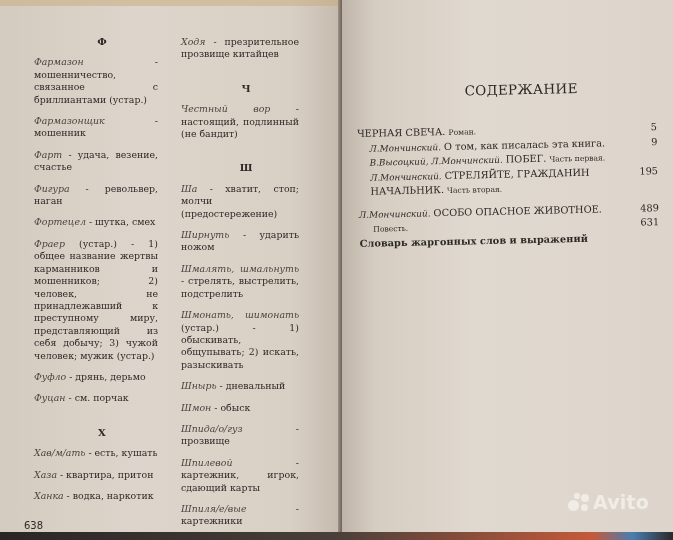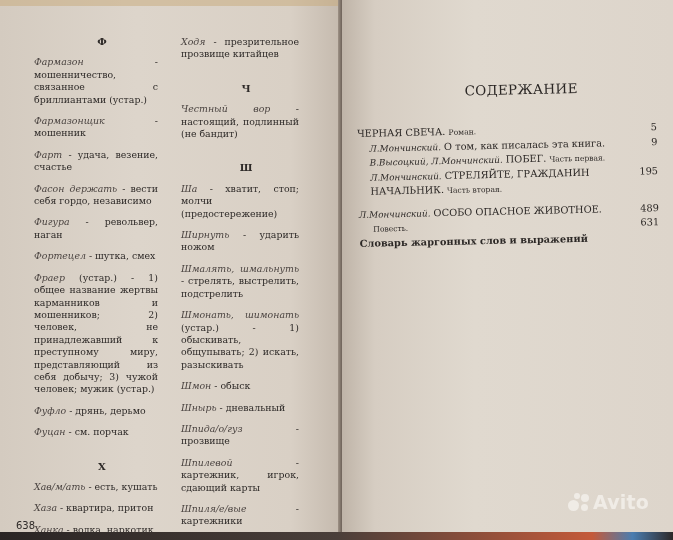--- a/index.html
+++ b/index.html
@@ -14,21 +14,21 @@
     background:linear-gradient(90deg,#9e9286,#6e6259,#a89b8f); }
   .bottom-edge { position:absolute; left:0; top:532px; width:673px; height:8px;
     background:linear-gradient(90deg,#2a2524 0%,#4a3f3a 50%,#c45a3a 88%,#4a7db0 94%,#2d2828 100%); }
   .col { position:absolute; color:#2e2a28; font-size:9.4px; line-height:12.4px; }
   .col-a { left:34px; top:36px; width:136px; }
   .col-b { left:181px; top:36px; width:130px; }
   .letter { text-align:center; font-weight:bold; margin:0 0 8px 0; font-size:10px; }
   .letter.gap { margin-top:22px; }
   .entry { margin:0 12px 9px 0; text-align:justify; }
   .term { font-style:italic; color:#4a4340; }
-  .page-num { position:absolute; left:16px; top:520px; font-family:"DejaVu Sans", sans-serif; font-size:10px; color:#2e2a28; }
+  .page-num { position:absolute; left:24px; top:520px; font-family:"DejaVu Sans", sans-serif; font-size:10px; color:#2e2a28; }
   .toc { position:absolute; left:356px; top:85px; width:300px; color:#2c2826; transform:rotate(-1.3deg); transform-origin:left top; }
   .toc-title { font-size:13.5px; letter-spacing:.3px; text-align:center; margin:0 0 26px 30px; }
   .toc-row { position:relative; font-size:9.8px; line-height:14px; white-space:nowrap; }
   .toc-row .auth { font-style:italic; font-size:8.8px; }
   .toc-row .small { font-size:7.6px; }
   .toc-row .pg { position:absolute; right:0; top:0; font-size:9.8px; }
   .indent { padding-left:12px; }
   .indent2 { padding-left:14px; }
   .gapr { margin-top:8px; }
   .bold { font-weight:bold; }
@@ -42,21 +42,20 @@
 
 <div class="spread">
   <div class="page-left">
     <div class="topstrip"></div>
 
     <div class="col col-a">
       <div class="letter">Ф</div>
       <div class="entry"><span class="term">Фармазон</span><span> - мошенничество, связанное с бриллиантами (устар.)</span></div>
       <div class="entry"><span class="term">Фармазонщик</span><span> - мошенник</span></div>
       <div class="entry"><span class="term">Фарт</span><span> - удача, везение, счастье</span></div>
-      <div class="entry"><span class="term">Фасон держать</span><span> - вести себя гордо, независимо</span></div>
       <div class="entry"><span class="term">Фигура</span><span> - револьвер, наган</span></div>
       <div class="entry"><span class="term">Фортецел</span><span> - шутка, смех</span></div>
       <div class="entry"><span class="term">Фраер</span><span> (устар.) - 1) общее название жертвы карманников и мошенников; 2) человек, не принадлежавший к преступному миру, представляющий из себя добычу; 3) чужой человек; мужик (устар.)</span></div>
       <div class="entry"><span class="term">Фуфло</span><span> - дрянь, дерьмо</span></div>
       <div class="entry"><span class="term">Фуцан</span><span> - см. порчак</span></div>
 
       <div class="letter gap">Х</div>
       <div class="entry"><span class="term">Хав/м/ать</span><span> - есть, кушать</span></div>
       <div class="entry"><span class="term">Хаза</span><span> - квартира, притон</span></div>
       <div class="entry"><span class="term">Ханка</span><span> - водка, наркотик</span></div>
@@ -67,22 +66,22 @@
       <div class="entry"><span class="term">Ходя</span><span> - презрительное прозвище китайцев</span></div>
 
       <div class="letter gap">Ч</div>
       <div class="entry"><span class="term">Честный вор</span><span> - настоящий, подлинный (не бандит)</span></div>
 
       <div class="letter gap">Ш</div>
       <div class="entry"><span class="term">Ша</span><span> - хватит, стоп; молчи (предостережение)</span></div>
       <div class="entry"><span class="term">Ширнуть</span><span> - ударить ножом</span></div>
       <div class="entry"><span class="term">Шмалять, шмальнуть</span><span> - стрелять, выстрелить, подстрелить</span></div>
       <div class="entry"><span class="term">Шмонать, шимонать</span><span> (устар.) - 1) обыскивать, общупывать; 2) искать, разыскивать</span></div>
+      <div class="entry"><span class="term">Шнырь</span><span> - дневальный</span></div>
       <div class="entry"><span class="term">Шмон</span><span> - обыск</span></div>
-      <div class="entry"><span class="term">Шнырь</span><span> - дневальный</span></div>
       <div class="entry"><span class="term">Шпида/о/гуз</span><span> - прозвище</span></div>
       <div class="entry"><span class="term">Шпилевой</span><span> - картежник, игрок, сдающий карты</span></div>
       <div class="entry"><span class="term">Шпиля/е/вые</span><span> - картежники</span></div>
       <div class="entry"><span class="term">Шпили/я/ть</span><span> - играть в карты</span></div>
 
     </div>
 
     <div class="page-num">638</div>
   </div>
 

